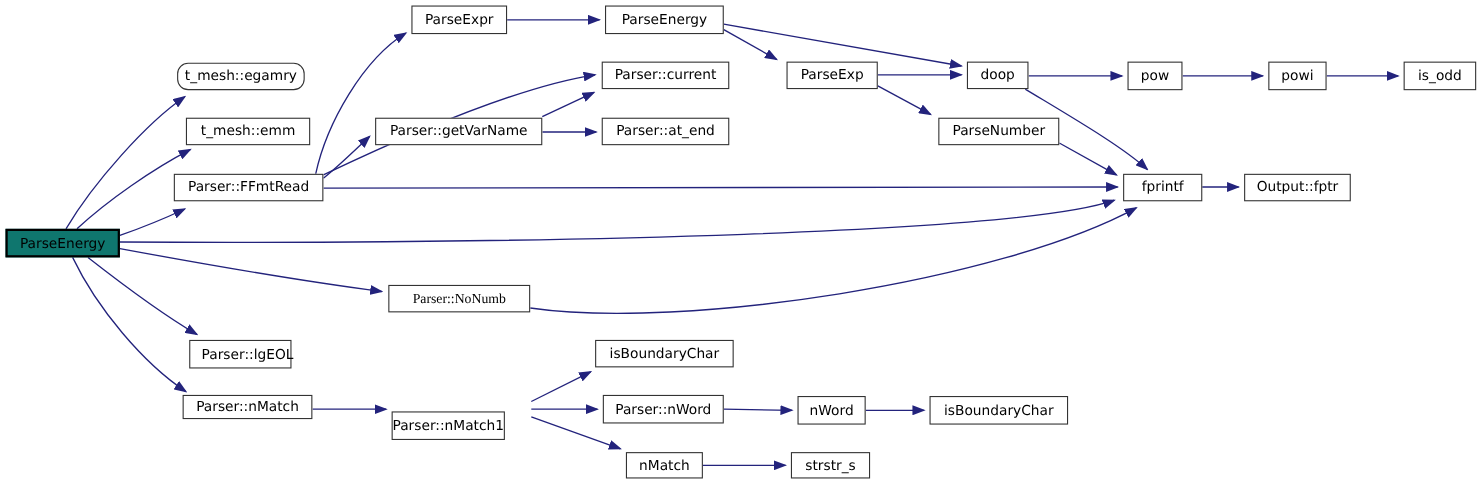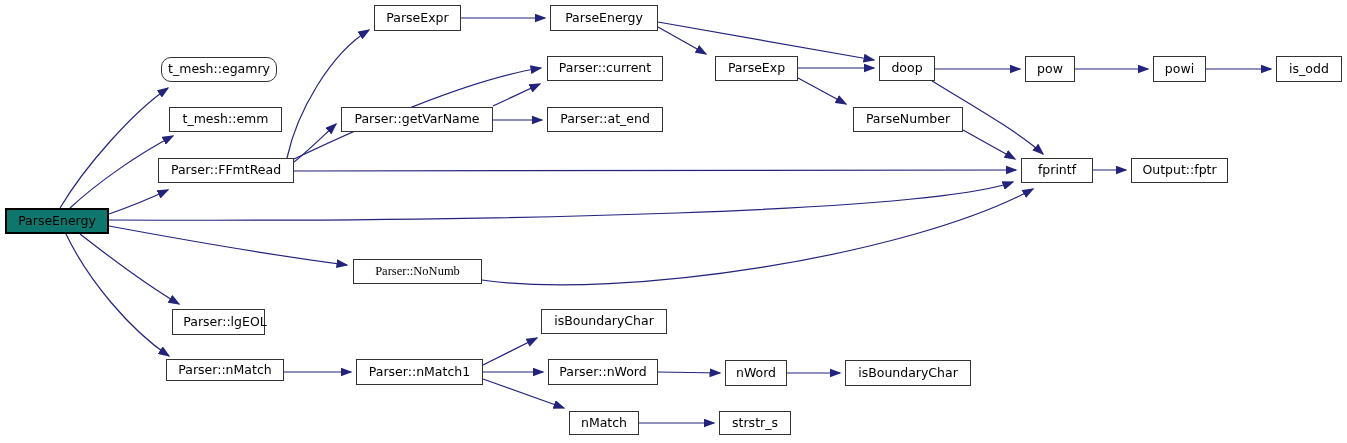--- a/index.html
+++ b/index.html
@@ -139,21 +139,21 @@
       </div>
       <div class="node" style="left: 353px; top: 259px; width: 129px; height: 25px; font-family: Liberation Serif, serif;">
         <span>Parser::NoNumb</span>
       </div>
       <div class="node" style="left: 172px; top: 309px; width: 93px; height: 26px; padding-left: 13px;">
         <span>Parser::lgEOL</span>
       </div>
       <div class="node" style="left: 166px; top: 359px; width: 118px; height: 22px;">
         <span>Parser::nMatch</span>
       </div>
-      <div class="node" style="left: 356px; top: 359px; width: 127px; height: 26px;">
+      <div class="node" style="left: 356px; top: 374px; width: 103px; height: 26px;">
         <span>Parser::nMatch1</span>
       </div>
       <div class="node" style="left: 541px; top: 309px; width: 126px; height: 25px;">
         <span>isBoundaryChar</span>
       </div>
       <div class="node" style="left: 548px; top: 359px; width: 110px; height: 26px;">
         <span>Parser::nWord</span>
       </div>
       <div class="node" style="left: 725px; top: 360px; width: 62px; height: 26px;">
         <span>nWord</span>

